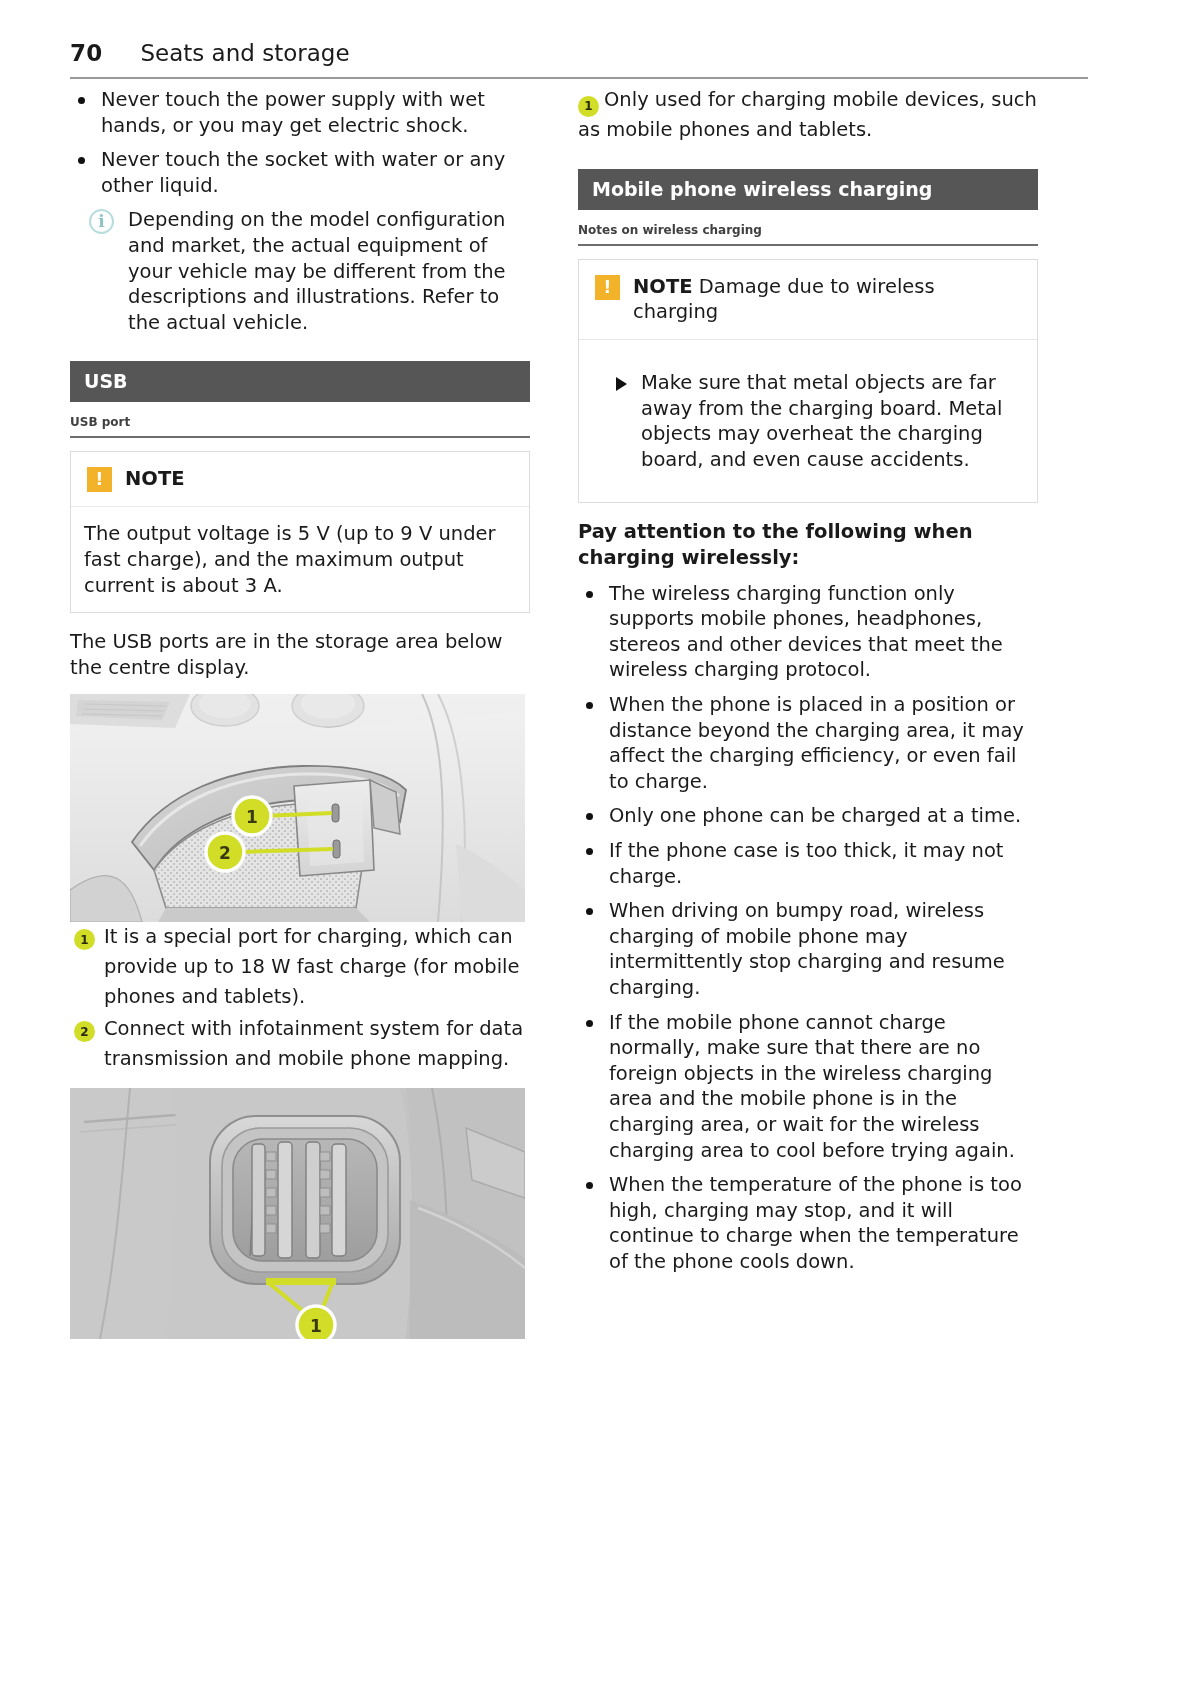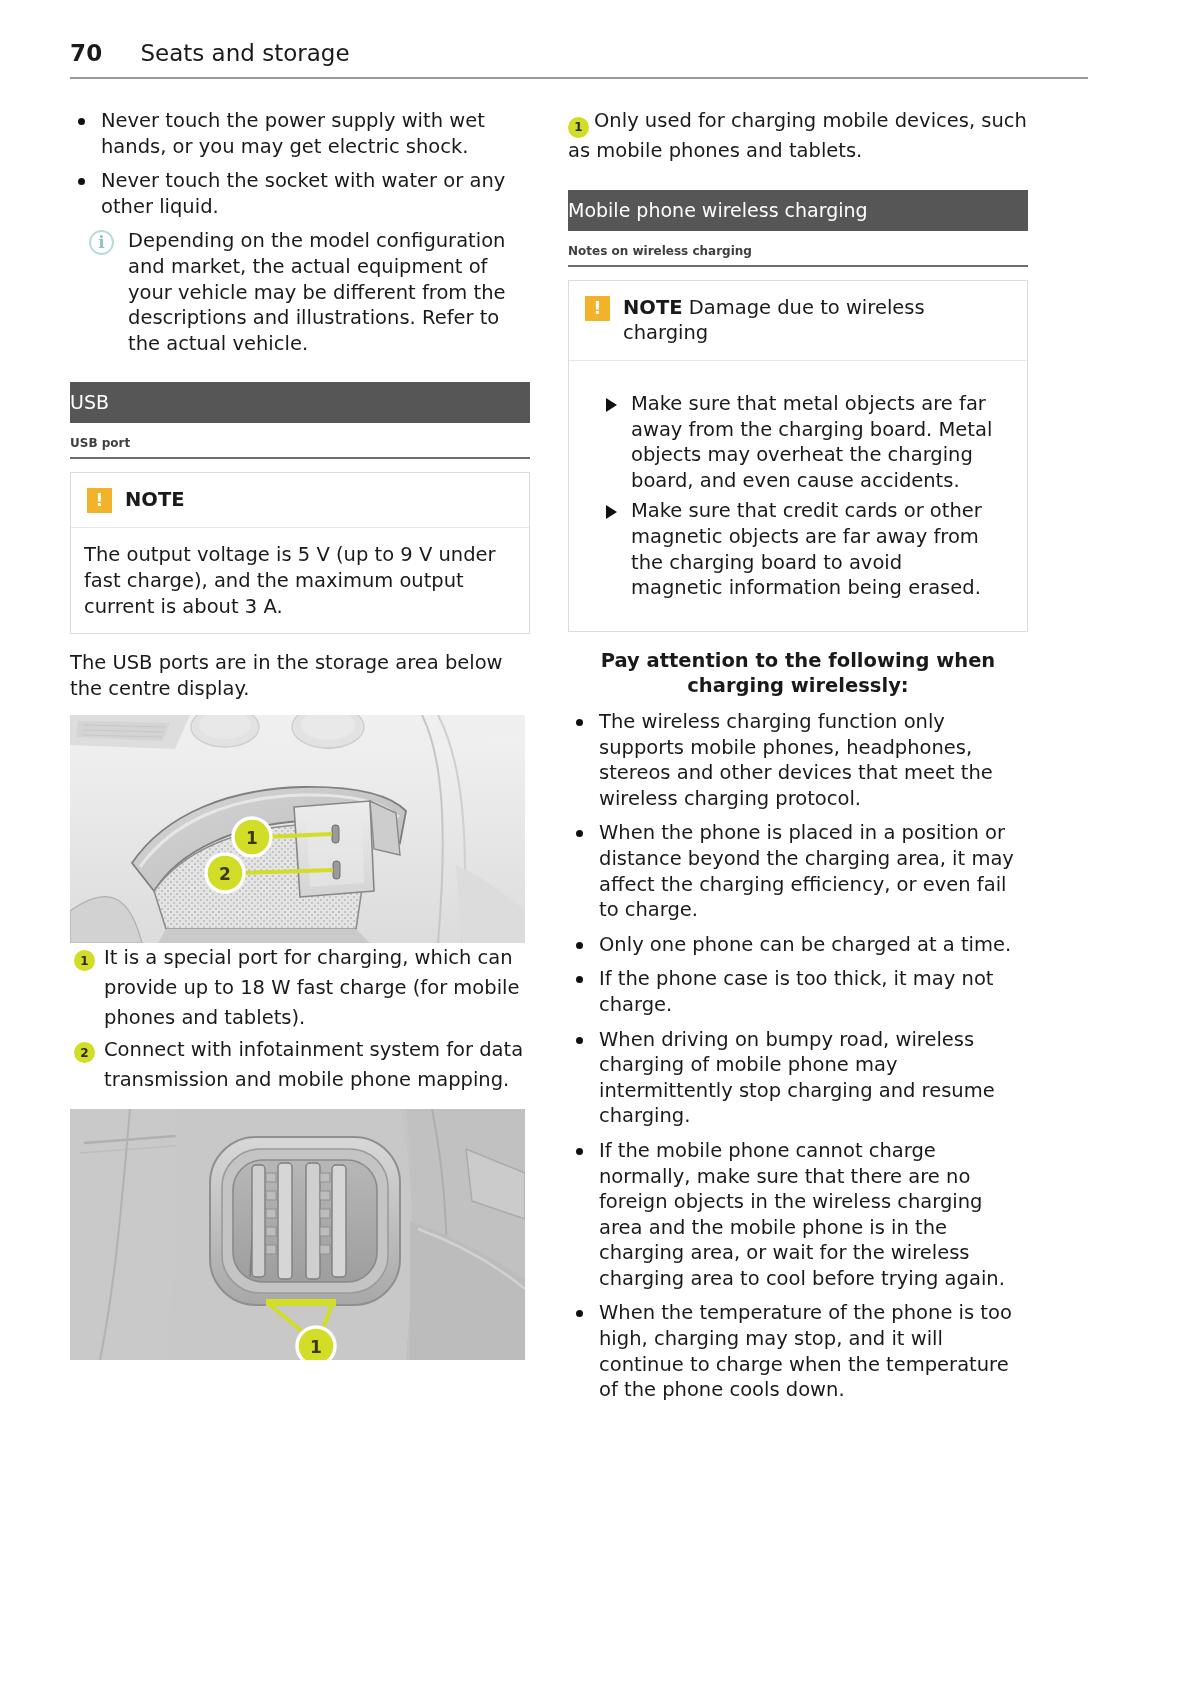--- a/index.html
+++ b/index.html
@@ -21,23 +21,23 @@
   }
   .rh-number { font-size: 23px; font-weight: bold; letter-spacing: .2px; color: #1a1a1a; }
   .rh-title { font-size: 23px; margin-left: 38px; color: #1a1a1a; }
   .rh-rule {
     position: absolute; left: 70px; top: 77px; width: 1018px;
     height: 2px; background: #9a9a9a;
   }
 
   
   .columns {
-    position: absolute; left: 70px; top: 108px;
+    position: absolute; left: 70px; top: 87px;
     width: 1018px;
-    display: flex; gap: 38px;
+    display: flex; gap: 48px;
   }
   .col { width: 460px; }
 
   
   p, li { font-size: 19.5px; line-height: 25.6px; }
   .para { font-size: 19.5px; line-height: 25.6px; margin: 0 0 6px 0; }
 
   
   ul.bullets { list-style: none; margin: 0; padding: 0; }
   ul.bullets > li {
@@ -82,22 +82,22 @@
     display: flex; align-items: center; justify-content: center;
     font-family: "DejaVu Serif", serif;
     font-size: 17px; font-weight: bold; color: #8fc4c6;
     line-height: 1;
   }
 
   
   .band {
     background: #565656;
     color: #ffffff;
-    font-size: 19px; font-weight: normal;
-    padding: 9px 14px 10px 0;
+    font-size: 19px; font-weight: bold;
+    padding: 9px 14px 10px 14px;
     margin-top: 26px;
   }
   .subhead {
     color: #404040;
     font-size: 12px; font-weight: bold;
     padding: 13px 0 7px 0;
     border-bottom: 2px solid #6d6d6d;
     margin-bottom: 13px;
   }
 
@@ -357,26 +357,25 @@
       <div class="subhead">Notes on wireless charging</div>
 
       <div class="note-box">
         <div class="note-head">
           <span class="note-badge">!</span>
           <span class="note-title"><span class="kw">NOTE</span> <span>Damage due to wireless charging</span></span>
         </div>
         <div class="note-body">
           <ul class="tri">
             <li>Make sure that metal objects are far away from the charging board. Metal objects may overheat the charging board, and even cause accidents.</li>
-            <li>Make sure that credit cards or other magnetic objects are far away from the charging board to avoid magnetic information being erased.</li>
           </ul>
         </div>
       </div>
 
-      <p class="para" style="font-weight:bold;margin-bottom:10px;text-align:center;">Pay attention to the following when charging wirelessly:</p>
+      <p class="para" style="font-weight:bold;margin-bottom:10px;">Pay attention to the following when charging wirelessly:</p>
 
       <ul class="bullets">
         <li>The wireless charging function only supports mobile phones, headphones, stereos and other devices that meet the wireless charging protocol.</li>
         <li>When the phone is placed in a position or distance beyond the charging area, it may affect the charging efficiency, or even fail to charge.</li>
         <li>Only one phone can be charged at a time.</li>
         <li>If the phone case is too thick, it may not charge.</li>
         <li>When driving on bumpy road, wireless charging of mobile phone may intermittently stop charging and resume charging.</li>
         <li>If the mobile phone cannot charge normally, make sure that there are no foreign objects in the wireless charging area and the mobile phone is in the charging area, or wait for the wireless charging area to cool before trying again.</li>
         <li>When the temperature of the phone is too high, charging may stop, and it will continue to charge when the temperature of the phone cools down.</li>
       </ul>

